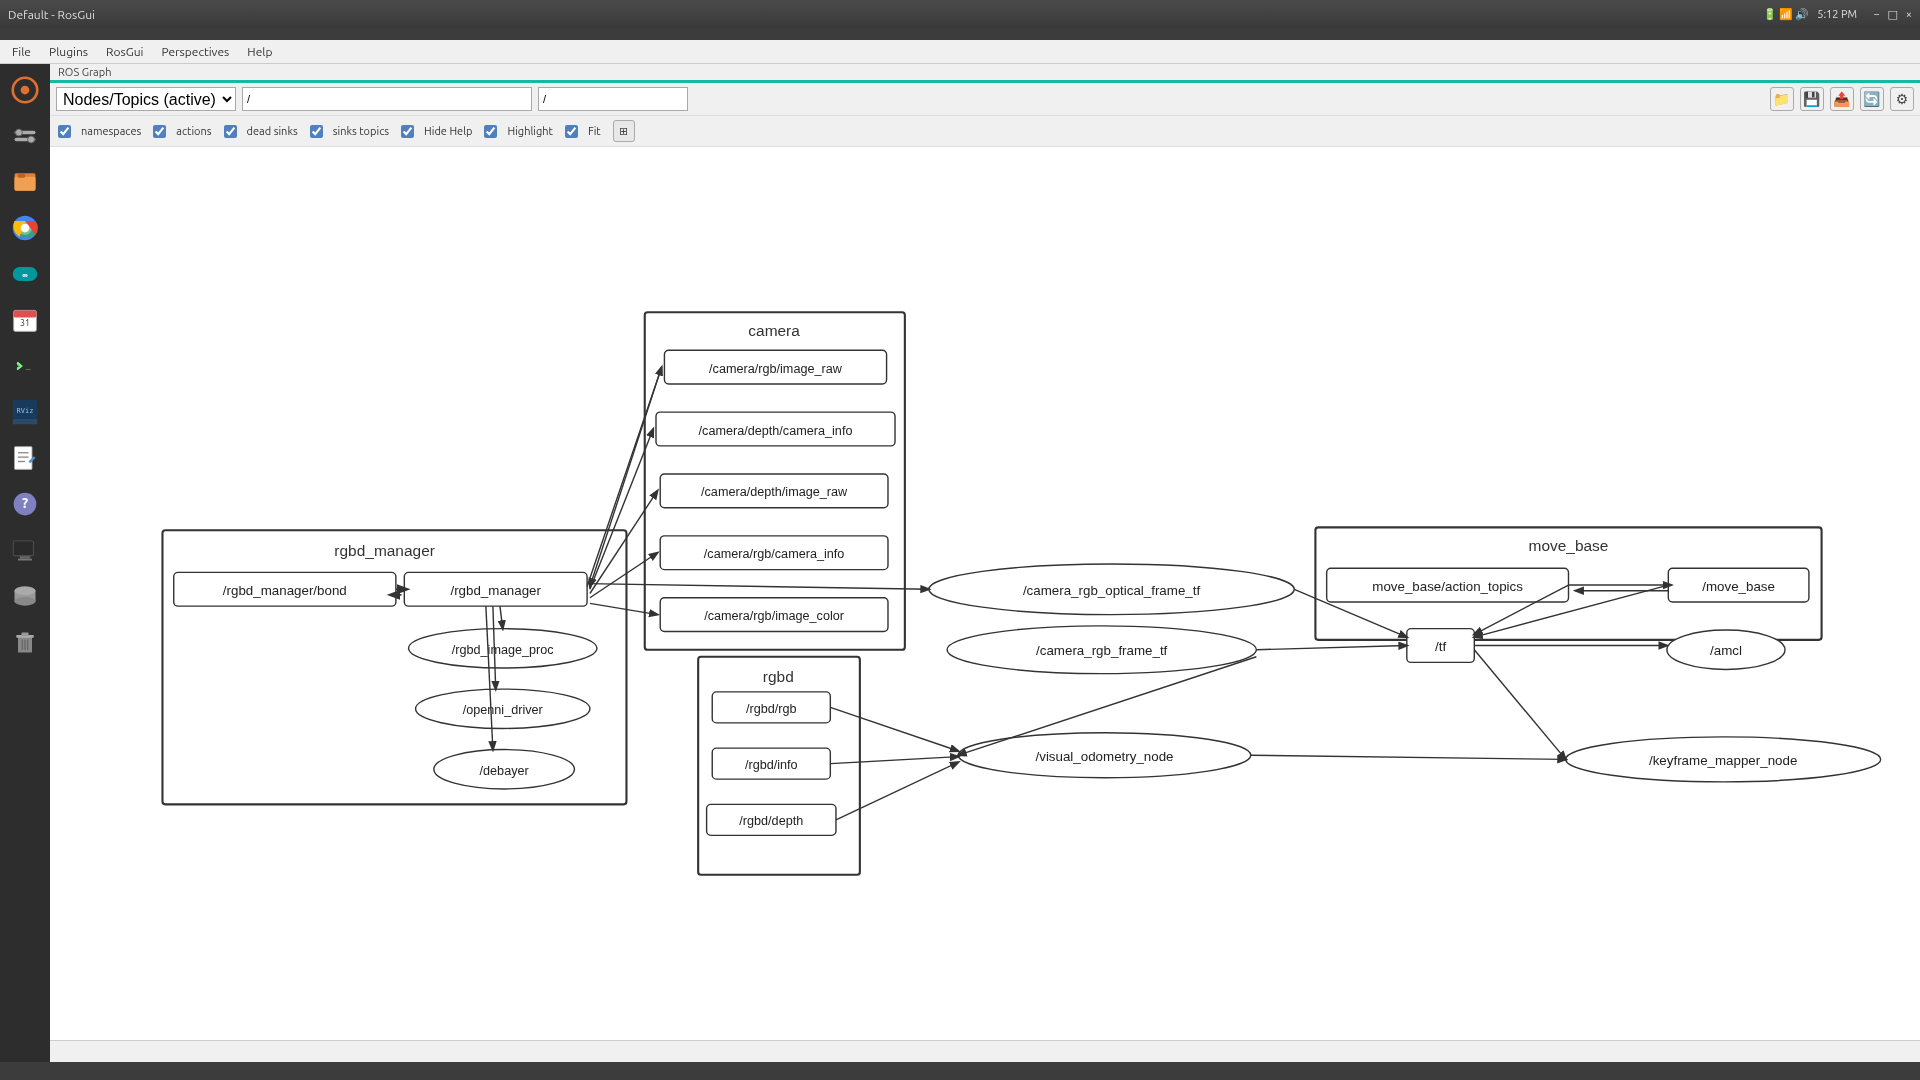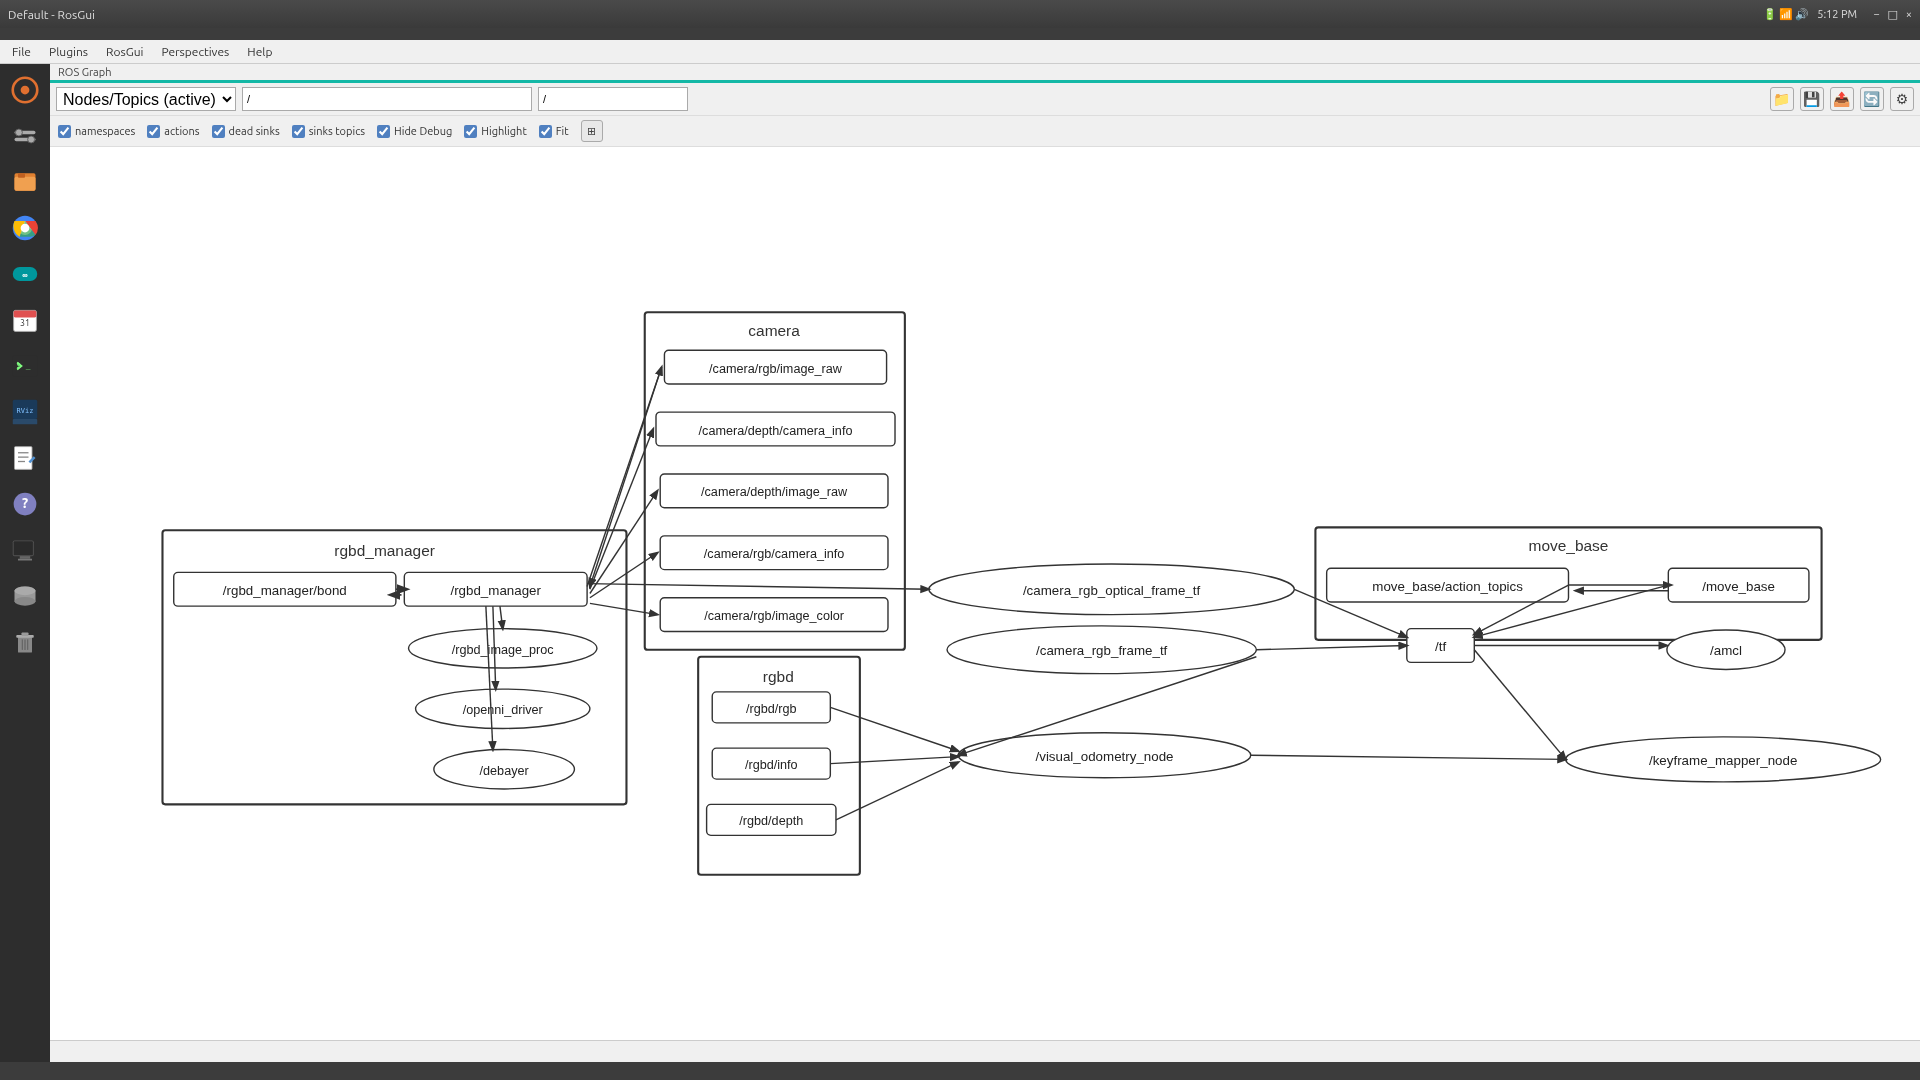--- a/index.html
+++ b/index.html
@@ -124,21 +124,21 @@
       display: flex;
       align-items: center;
       padding: 4px 8px;
       gap: 12px;
       background: #f0f0f0;
       border-bottom: 1px solid #ddd;
     }
     .check-item {
       display: flex;
       align-items: flex-start;
-      gap: 4px;
+      gap: 10px;
       font-size: 11px;
       color: #333;
       cursor: pointer;
     }
     .check-item input { cursor: pointer; accent-color: #5080c0; }
 
     
     #graph-area {
       flex: 1;
       background: white;
@@ -354,21 +354,21 @@
       <label class="check-item">
         <input type="checkbox" checked="" style="">
         <span>dead sinks</span>
       </label>
       <label class="check-item">
         <input type="checkbox" checked="" style="">
         <span>sinks topics</span>
       </label>
       <label class="check-item">
         <input type="checkbox" checked="" style="">
-        <span>Hide Debug</span>
+        <span>Hide Help</span>
       </label>
       <label class="check-item">
         <input type="checkbox" checked="" style="">
         <span>Highlight</span>
       </label>
       <label class="check-item">
         <input type="checkbox" checked="" style="">
         <span>Fit</span>
       </label>
       <div class="toolbar-btn" style="width:22px; height:22px; font-size:11px; border:1px solid #aaa; background:#e8e8e8;">⊞</div>

